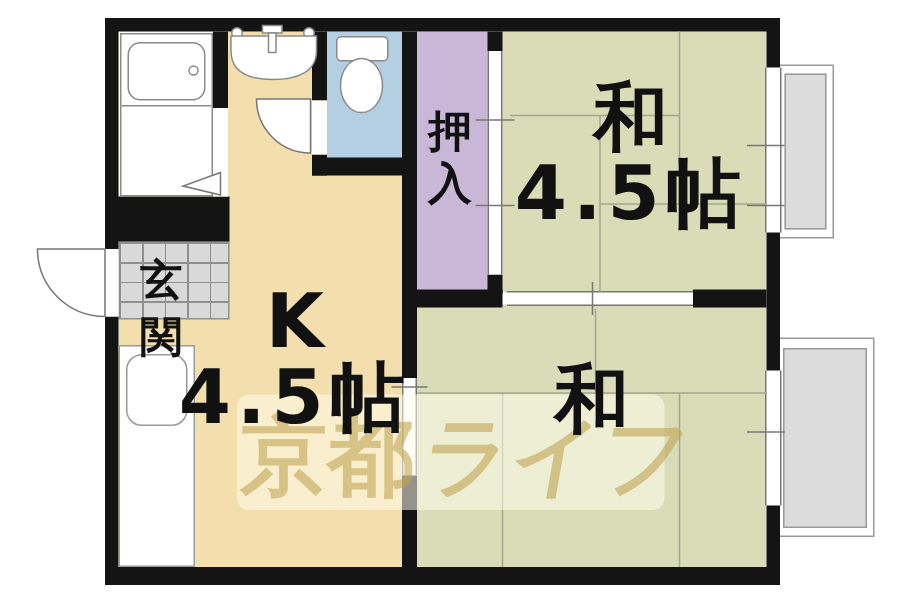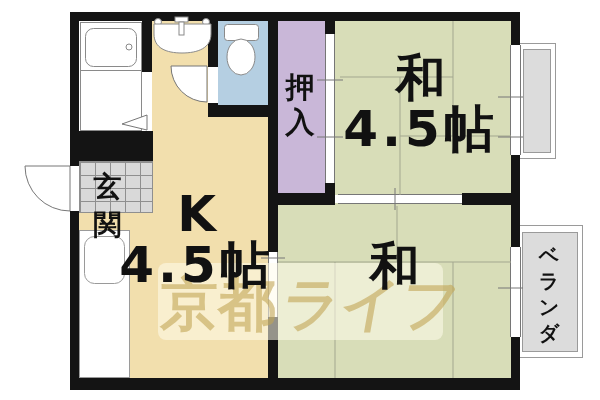--- a/index.html
+++ b/index.html
@@ -166,15 +166,14 @@
 
   <div class="lbl" style="left:330px;top:52px;width:181px;">
     <div class="big">和</div>
     <div class="size">4.5帖</div>
   </div>
 
   <div class="lbl" style="left:278px;top:240px;width:233px;">
     <div class="big">和</div>
   </div>
 
-  <div class="lbl stack" style="left:538px;top:242px;width:22px;font-size:20px;font-weight:bold;line-height:1.3;">ベランダ</div>
 
 </div>
 
 </body></html>

